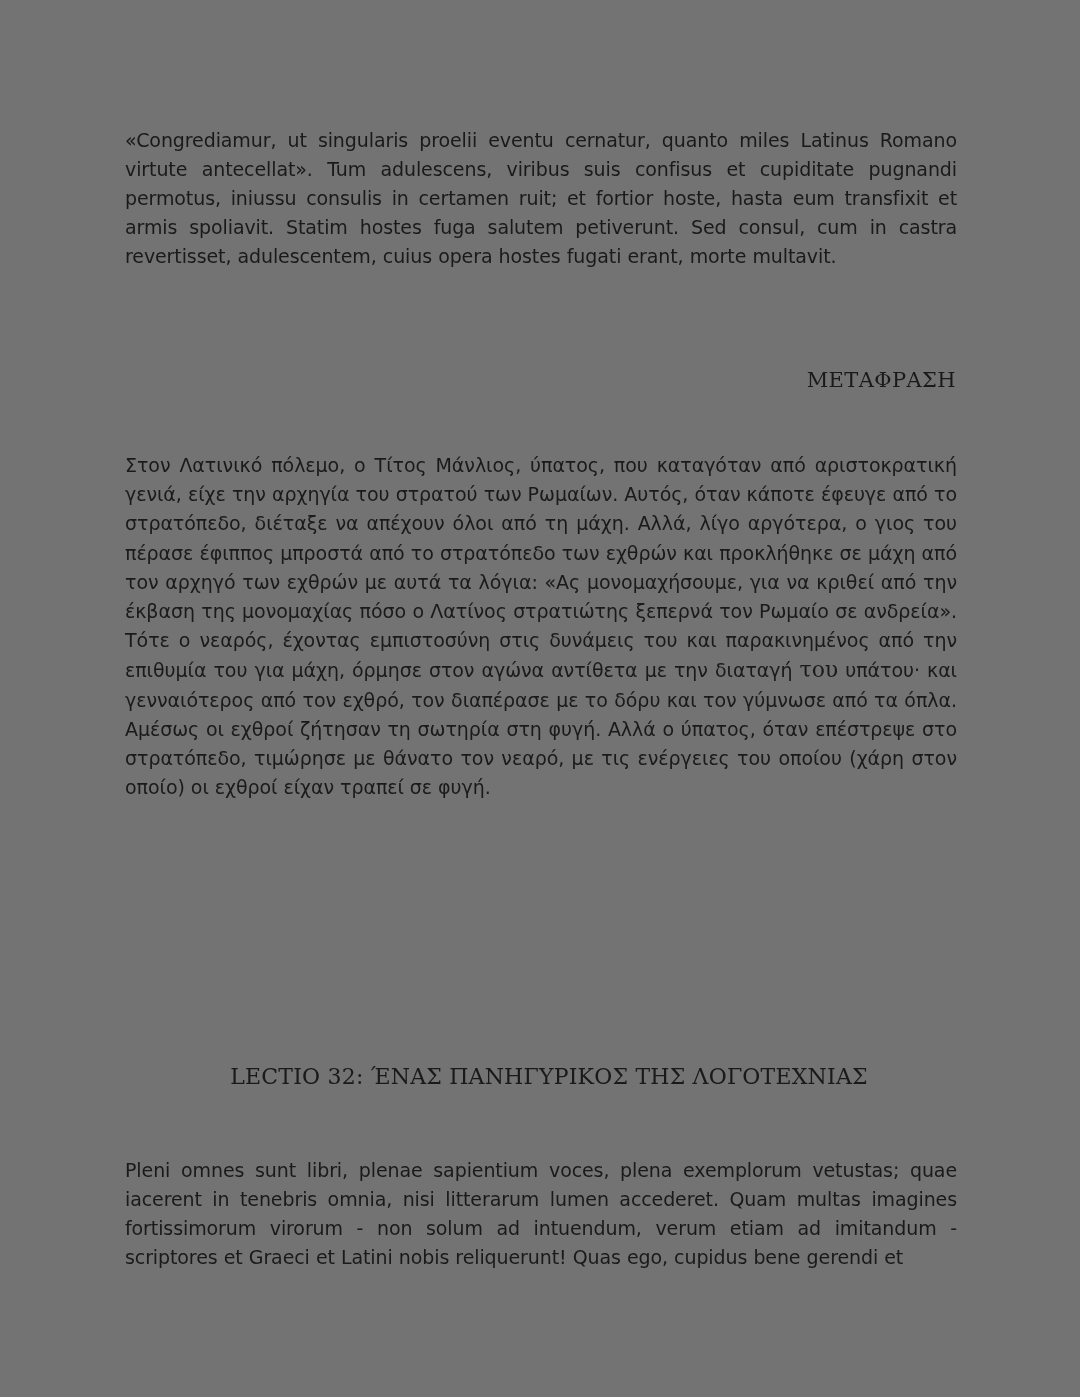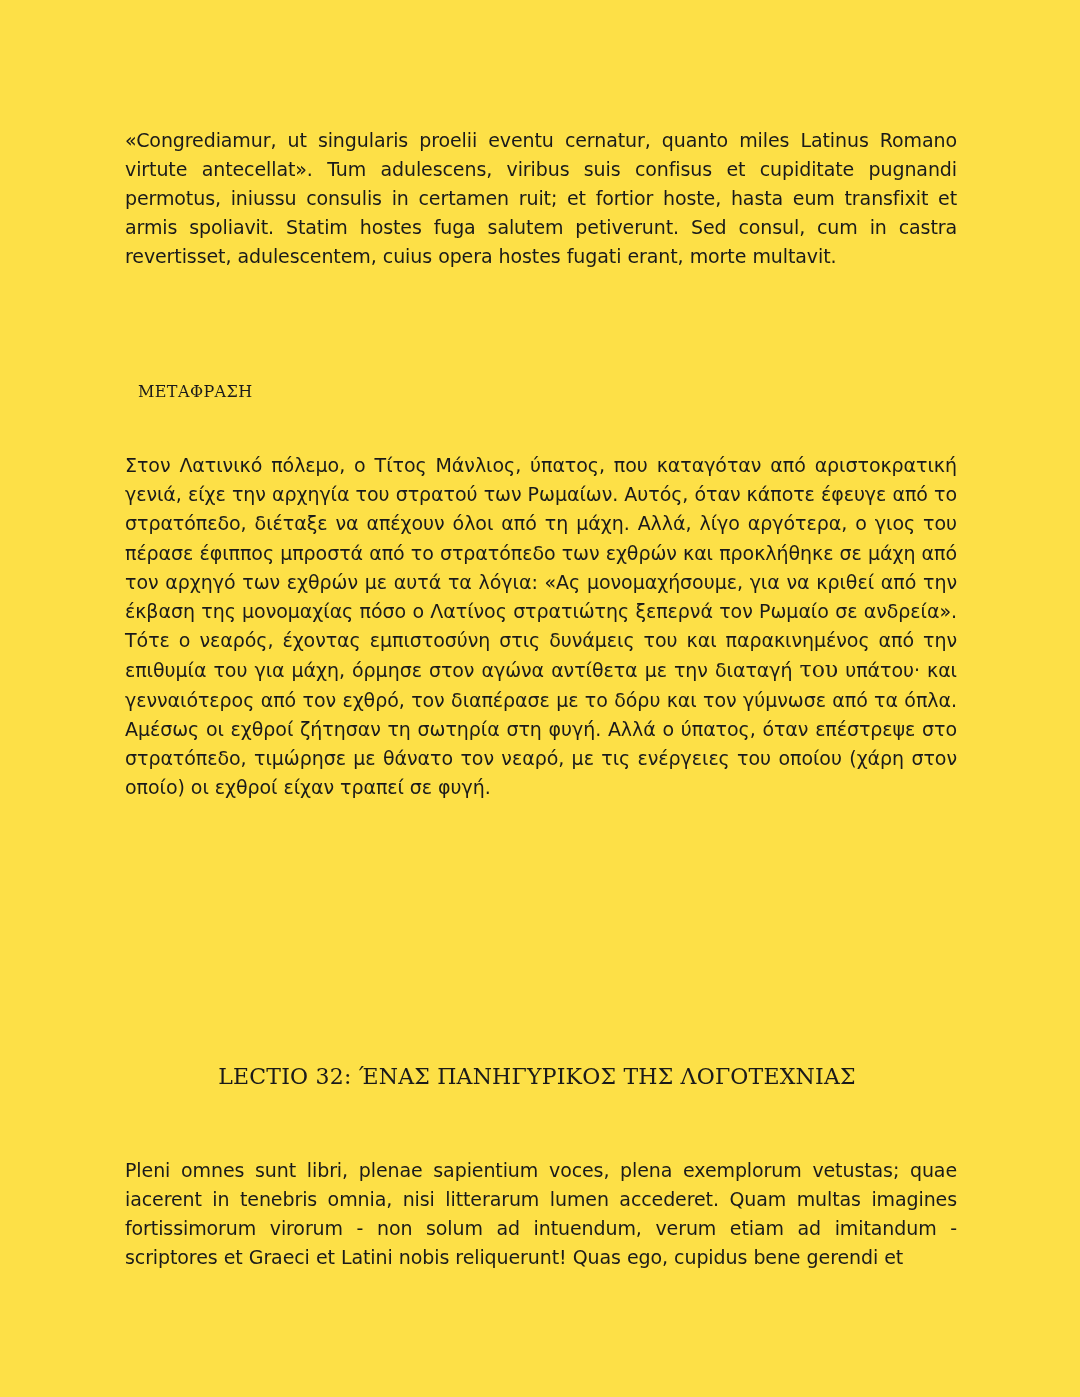--- a/index.html
+++ b/index.html
@@ -6,21 +6,21 @@
   html, body {
     margin: 0;
     padding: 0;
     background: #ffffff;
   }
 
   .page {
     position: relative;
     width: 1080px;
     height: 1397px;
-    background: #fde047;
+    background: #737373;
     margin: 0 auto;
     overflow: hidden;
     box-sizing: border-box;
   }
 
   .text-block {
     position: absolute;
     left: 125px;
     width: 832px;
   }
@@ -47,47 +47,47 @@
     text-justify: inter-word;
     letter-spacing: -0.05px;
   }
 
   .serif-inline {
     font-family: "DejaVu Serif", "Liberation Serif", serif;
     font-size: 22px;
   }
 
   h2.section-heading {
-    margin: 13px;
+    margin: 1px;
     font-family: "DejaVu Serif", "Liberation Serif", serif;
     font-weight: normal;
-    font-size: 16px;
+    font-size: 21px;
     line-height: 26px;
     color: #1a1a1a;
-    text-align: left;
+    text-align: right;
     letter-spacing: 0.4px;
   }
 
   h2.lectio-heading {
     margin: 0;
     font-family: "DejaVu Serif", "Liberation Serif", serif;
     font-weight: normal;
     font-size: 22px;
     line-height: 28px;
     color: #1a1a1a;
     text-align: center;
     letter-spacing: 0.2px;
     white-space: nowrap;
   }
 
   
   #para-latin-1   { top: 126px; }
   #heading-metafrasi { top: 366px; left: 125px; width: 832px; position: absolute; }
   #para-greek-1   { top: 451px; }
-  #heading-lectio { top: 1063px; left: 121px; width: 832px; position: absolute; }
+  #heading-lectio { top: 1063px; left: 133px; width: 832px; position: absolute; }
   #para-latin-2   { top: 1156px; }
 </style>
 </head>
 <body>
 
 <div class="page">
 
   <div class="text-block" id="para-latin-1">
     <p class="body-latin">«Congrediamur, ut singularis proelii eventu cernatur, quanto miles Latinus Romano virtute antecellat». Tum adulescens, viribus suis confisus et cupiditate pugnandi permotus, iniussu consulis in certamen ruit; et fortior hoste, hasta eum transfixit et armis spoliavit. Statim hostes fuga salutem petiverunt. Sed consul, cum in castra revertisset, adulescentem, cuius opera hostes fugati erant, morte multavit.</p>
   </div>

